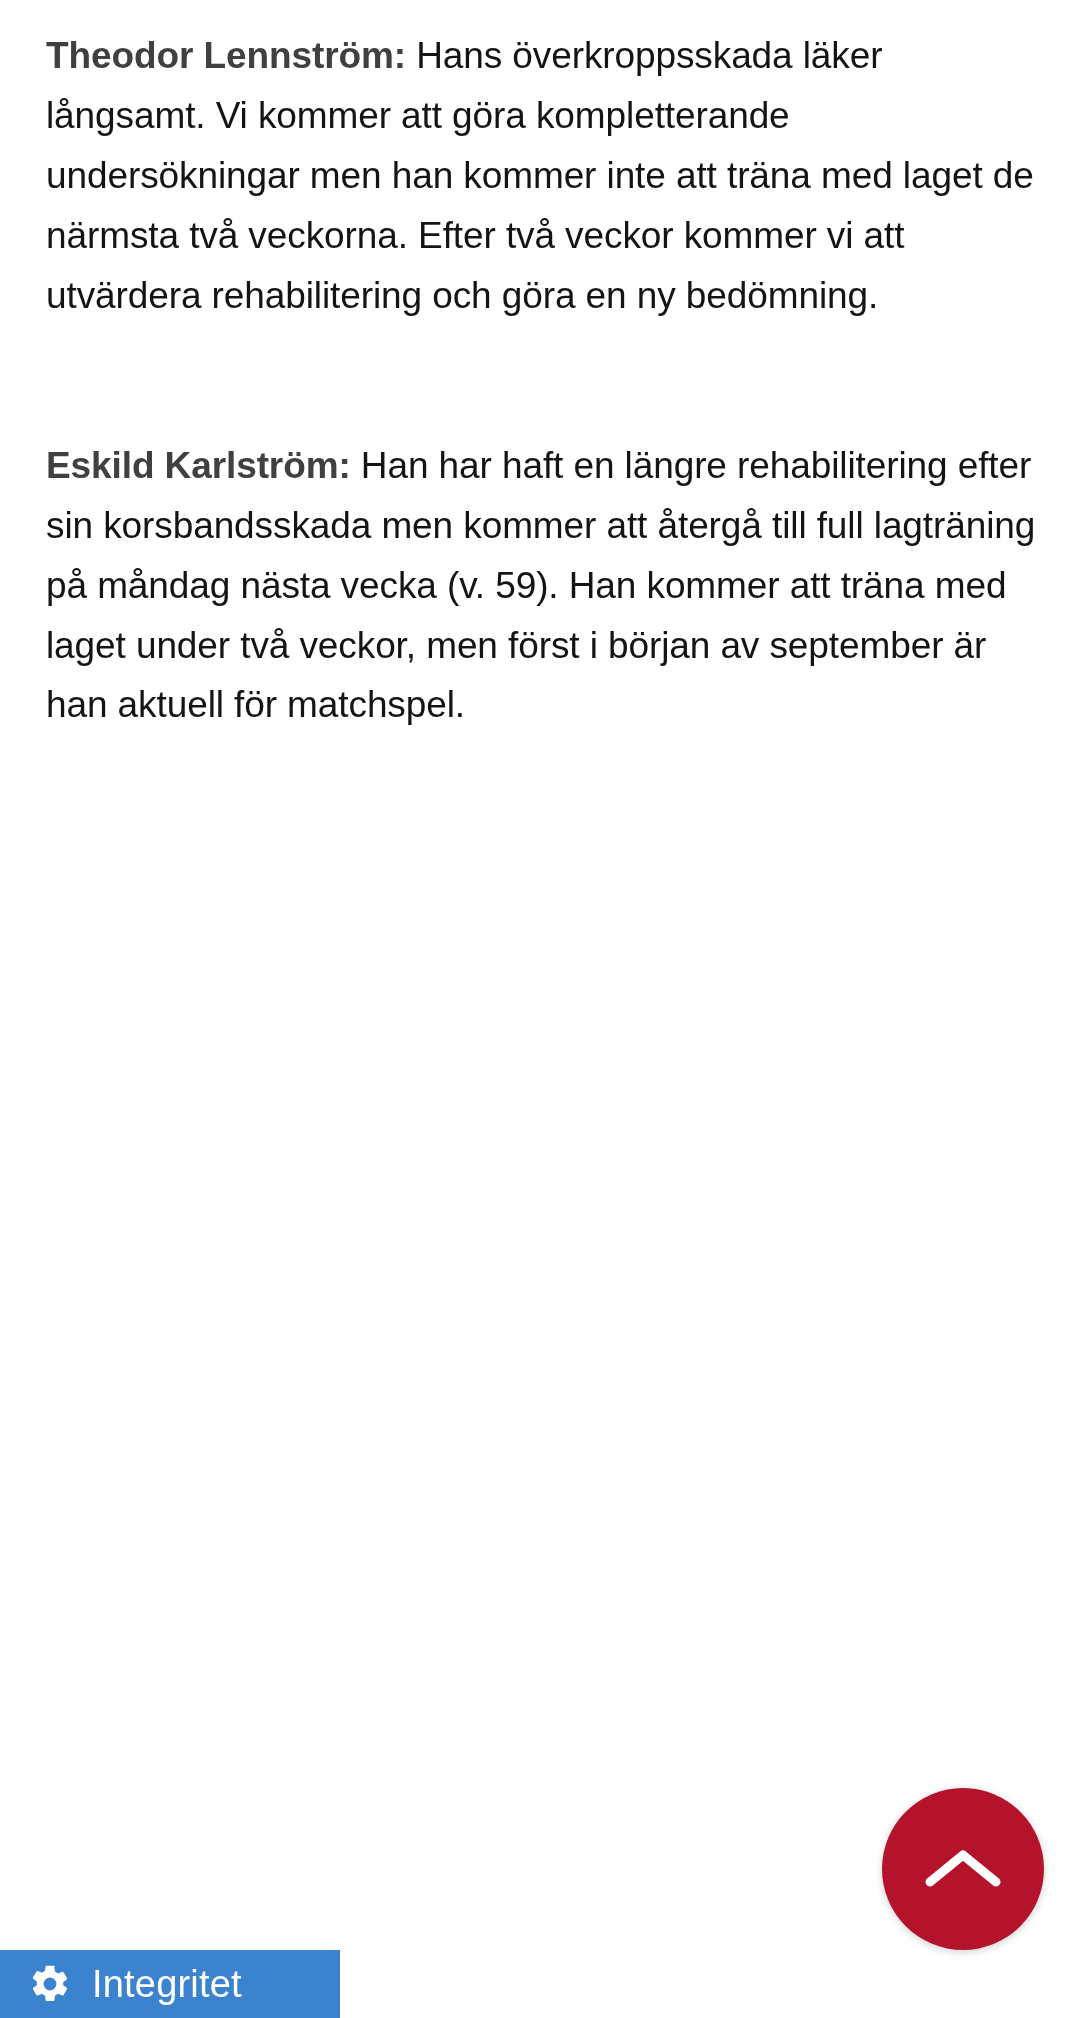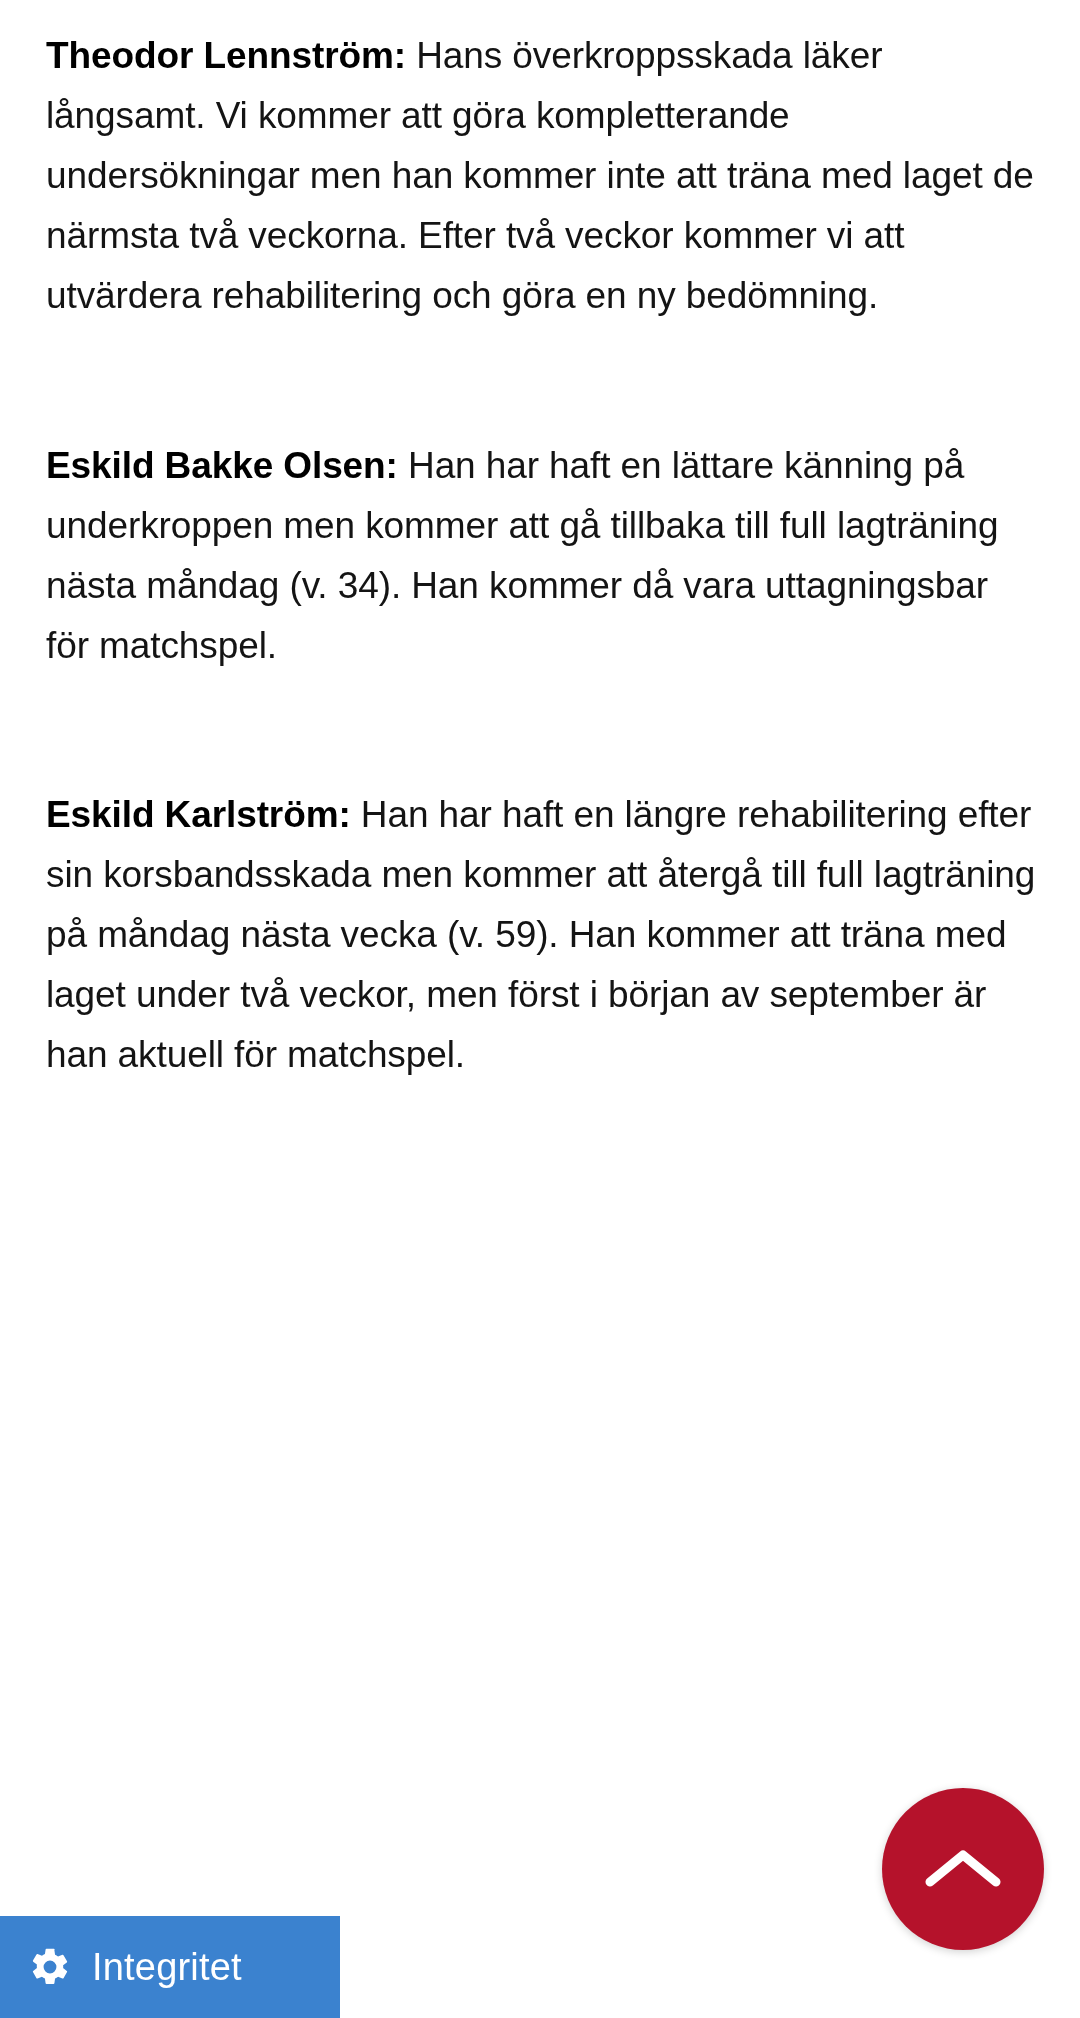--- a/index.html
+++ b/index.html
@@ -29,21 +29,21 @@
     font-size: 37px;
     line-height: 1.62;
     color: #141414;
     margin: 0 0 110px 0;
     letter-spacing: -0.1px;
   }
   .para:last-child { margin-bottom: 0; }
 
   .lead {
     font-weight: bold;
-    color: #000000;
+    color: #404040;
   }
 
   .scroll-top-button {
     position: absolute;
     right: 36px;
     bottom: 68px;
     width: 162px;
     height: 162px;
     border-radius: 50%;
     background: #b5122b;
@@ -56,21 +56,21 @@
     box-shadow: 0 2px 8px rgba(0,0,0,0.18);
   }
   .scroll-top-button svg {
     display: block;
   }
 
   .privacy-badge {
     position: absolute;
     left: 0;
     bottom: 0;
-    height: 102px;
+    height: 68px;
     min-width: 340px;
     background: #3b82cf;
     display: flex;
     align-items: center;
     gap: 20px;
     padding: 0 34px 0 28px;
     box-sizing: border-box;
     cursor: pointer;
   }
   .privacy-badge .gear {
@@ -88,23 +88,20 @@
 </style>
 </head>
 <body>
 
 <div class="article">
 
   <p class="para">
     <span class="lead">Theodor Lennström:</span><span> Hans överkroppsskada läker långsamt. Vi kommer att göra kompletterande undersökningar men han kommer inte att träna med laget de närmsta två veckorna. Efter två veckor kommer vi att utvärdera rehabilitering och göra en ny bedömning.</span>
   </p>
 
-  <p class="para">
-    <span class="lead">Eskild Bakke Olsen:</span><span> Han har haft en lättare känning på underkroppen men kommer att gå tillbaka till full lagträning nästa måndag (v. 34). Han kommer då vara uttagningsbar för matchspel.</span>
-  </p>
 
   <p class="para">
     <span class="lead">Eskild Karlström:</span><span> Han har haft en längre rehabilitering efter sin korsbandsskada men kommer att återgå till full lagträning på måndag nästa vecka (v. 59). Han kommer att träna med laget under två veckor, men först i början av september är han aktuell för matchspel.</span>
   </p>
 
 </div>
 
 <button class="scroll-top-button">
   <span class="icon">
     <svg width="78" height="50" viewBox="0 0 78 50" fill="none" xmlns="http://www.w3.org/2000/svg">

